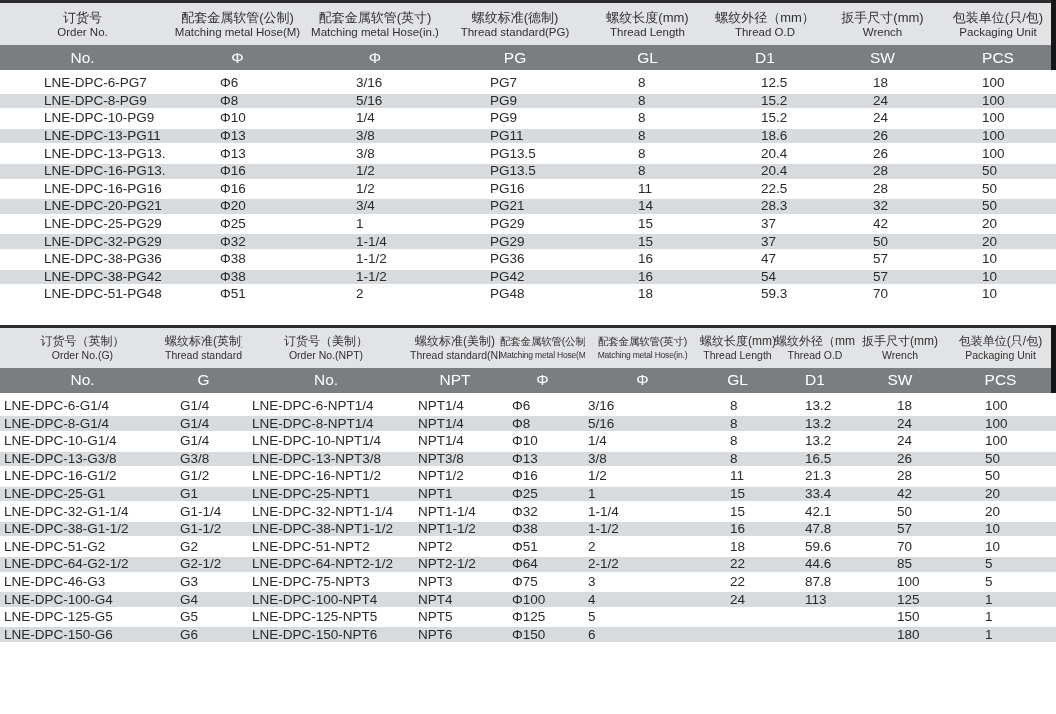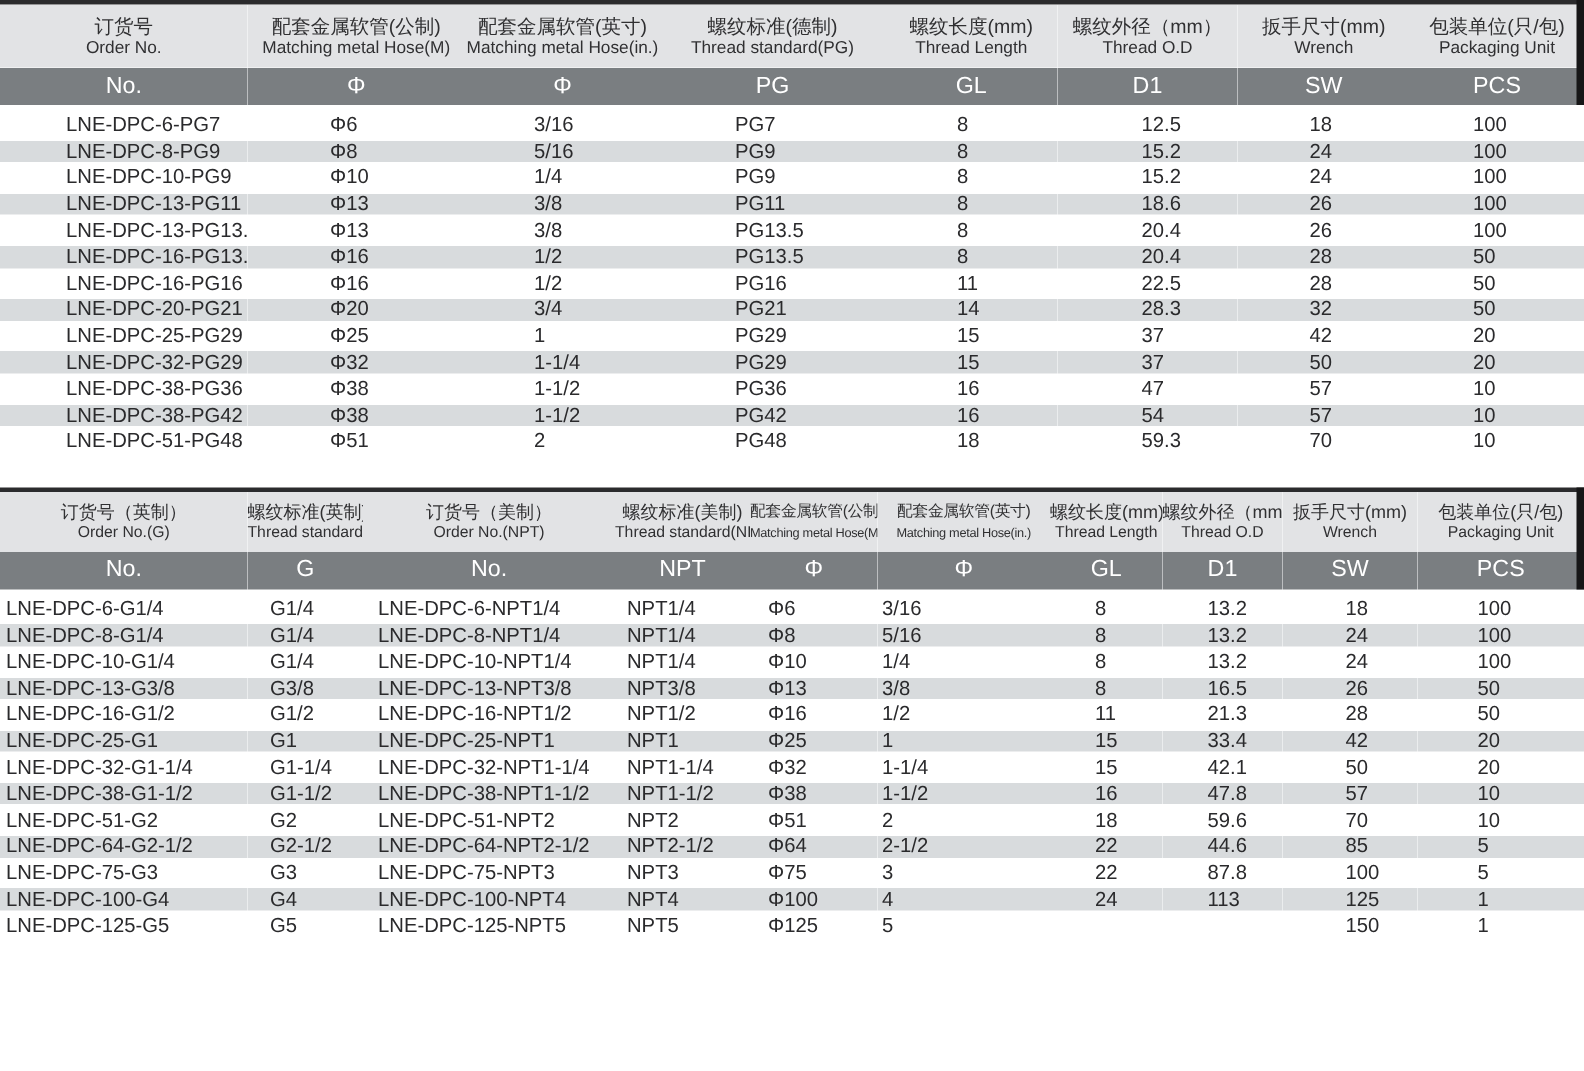--- a/index.html
+++ b/index.html
@@ -415,21 +415,21 @@
             <td class="c3">LNE-DPC-64-NPT2-1/2</td>
             <td class="c4">NPT2-1/2</td>
             <td class="c5">Φ64</td>
             <td class="c6">2-1/2</td>
             <td class="c7">22</td>
             <td class="c8">44.6</td>
             <td class="c9">85</td>
             <td class="c10">5</td>
           </tr>
           <tr>
-            <td class="c1">LNE-DPC-75-G3</td>
+            <td class="c1">LNE-DPC-46-G3</td>
             <td class="c2">G3</td>
             <td class="c3">LNE-DPC-75-NPT3</td>
             <td class="c4">NPT3</td>
             <td class="c5">Φ75</td>
             <td class="c6">3</td>
             <td class="c7">22</td>
             <td class="c8">87.8</td>
             <td class="c9">100</td>
             <td class="c10">5</td>
           </tr>
@@ -450,17 +450,29 @@
             <td class="c2">G5</td>
             <td class="c3">LNE-DPC-125-NPT5</td>
             <td class="c4">NPT5</td>
             <td class="c5">Φ125</td>
             <td class="c6">5</td>
             <td class="c7"></td>
             <td class="c8"></td>
             <td class="c9">150</td>
             <td class="c10">1</td>
           </tr>
+          <tr>
+            <td class="c1">LNE-DPC-150-G6</td>
+            <td class="c2">G6</td>
+            <td class="c3">LNE-DPC-150-NPT6</td>
+            <td class="c4">NPT6</td>
+            <td class="c5">Φ150</td>
+            <td class="c6">6</td>
+            <td class="c7"></td>
+            <td class="c8"></td>
+            <td class="c9">180</td>
+            <td class="c10">1</td>
+          </tr>
         </tbody>
     </table>
   </section>
 
 </div>
 
 </body></html>

